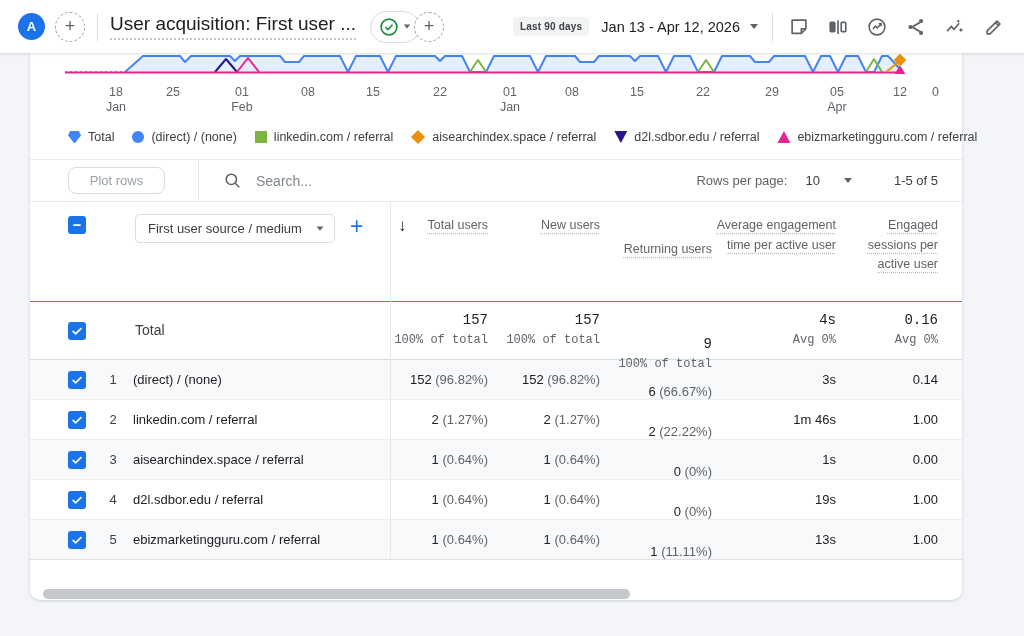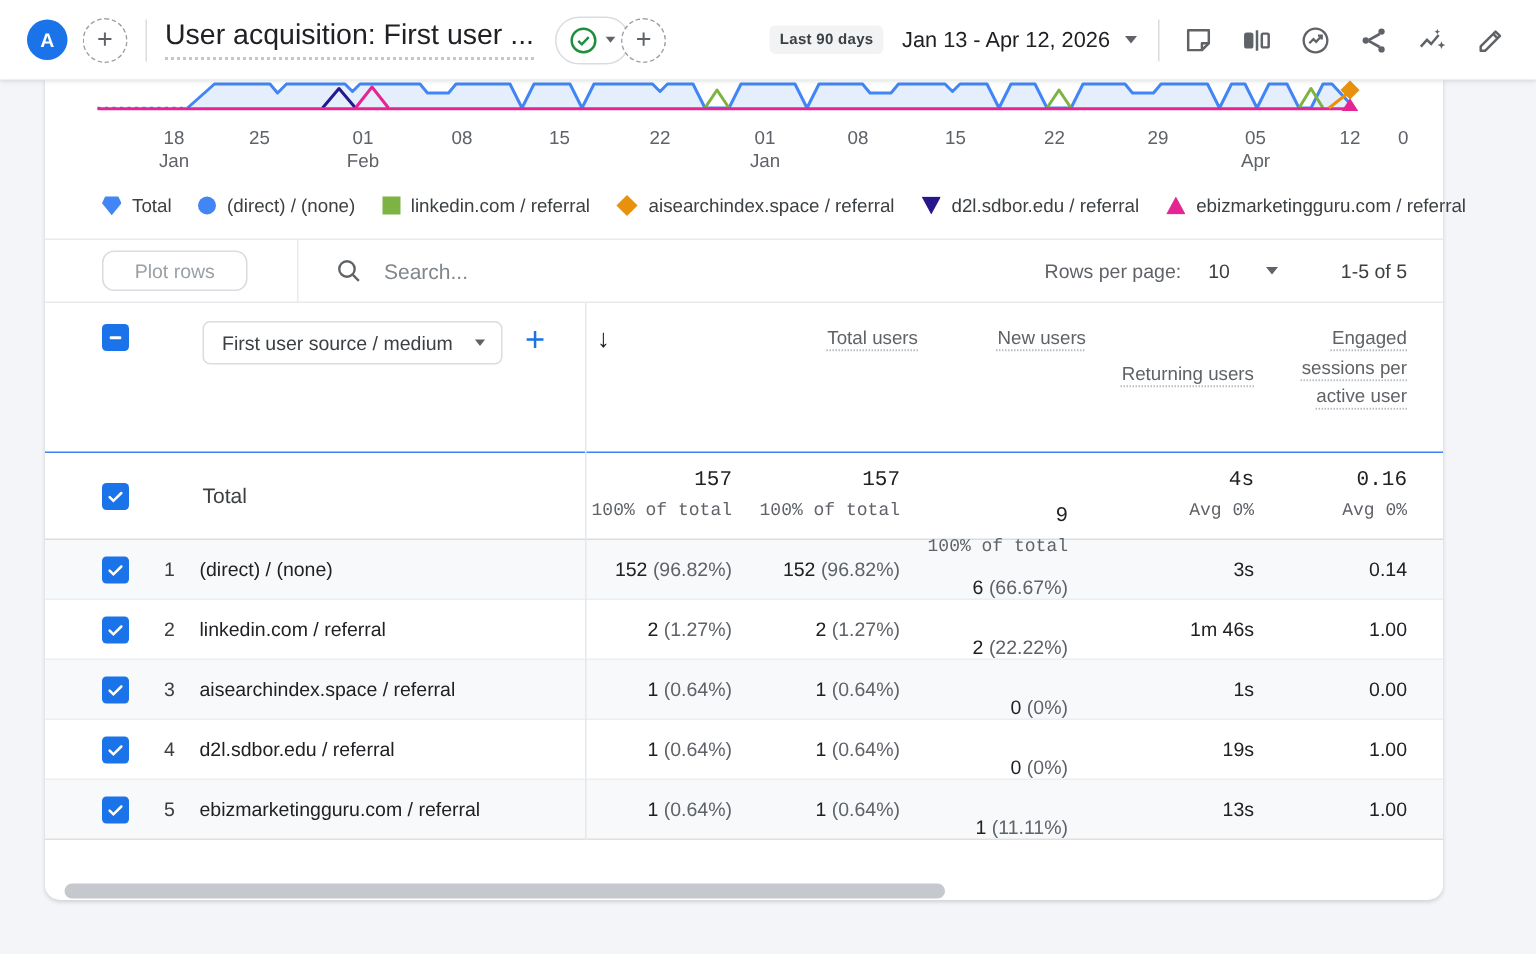--- a/index.html
+++ b/index.html
@@ -296,20 +296,21 @@
     <div class="dim-select">
       <span>First user source / medium</span>
         <span class="caret" style="transform:scale(.85);"></span>
     </div>
     <div class="add-dim">+</div>
     <div class="sort-arrow">↓</div>
     <div class="hcells">
       <div class="hcell w1"><span>Total users</span></div>
       <div class="hcell w2"><span>New users</span></div>
       <div class="hcell w3"><span>Returning users</span></div>
+      <div class="hcell w4"><span>Average engagement time per active user</span></div>
       <div class="hcell w5"><span>Engaged sessions per active user</span></div>
     </div>
   </div>
 
   <div class="total-row">
     <div class="checkbox">
       <svg viewBox="0 0 18 18">
           <path d="M4 9.5l3.2 3.2L14 6" stroke="#fff" stroke-width="2.2" fill="none" stroke-linecap="round"></path>
         </svg>
     </div>

